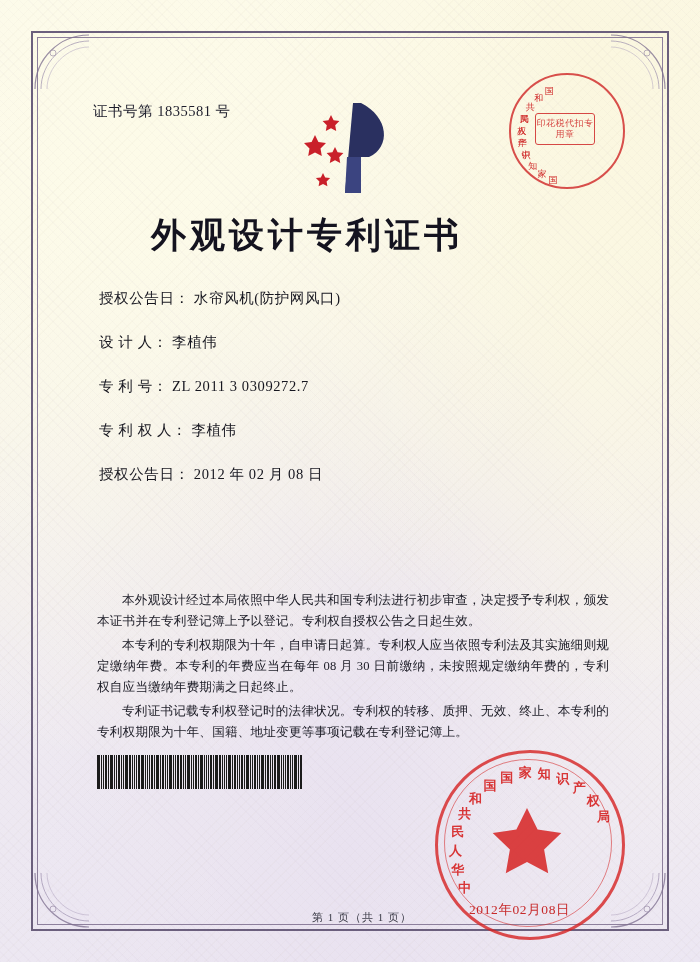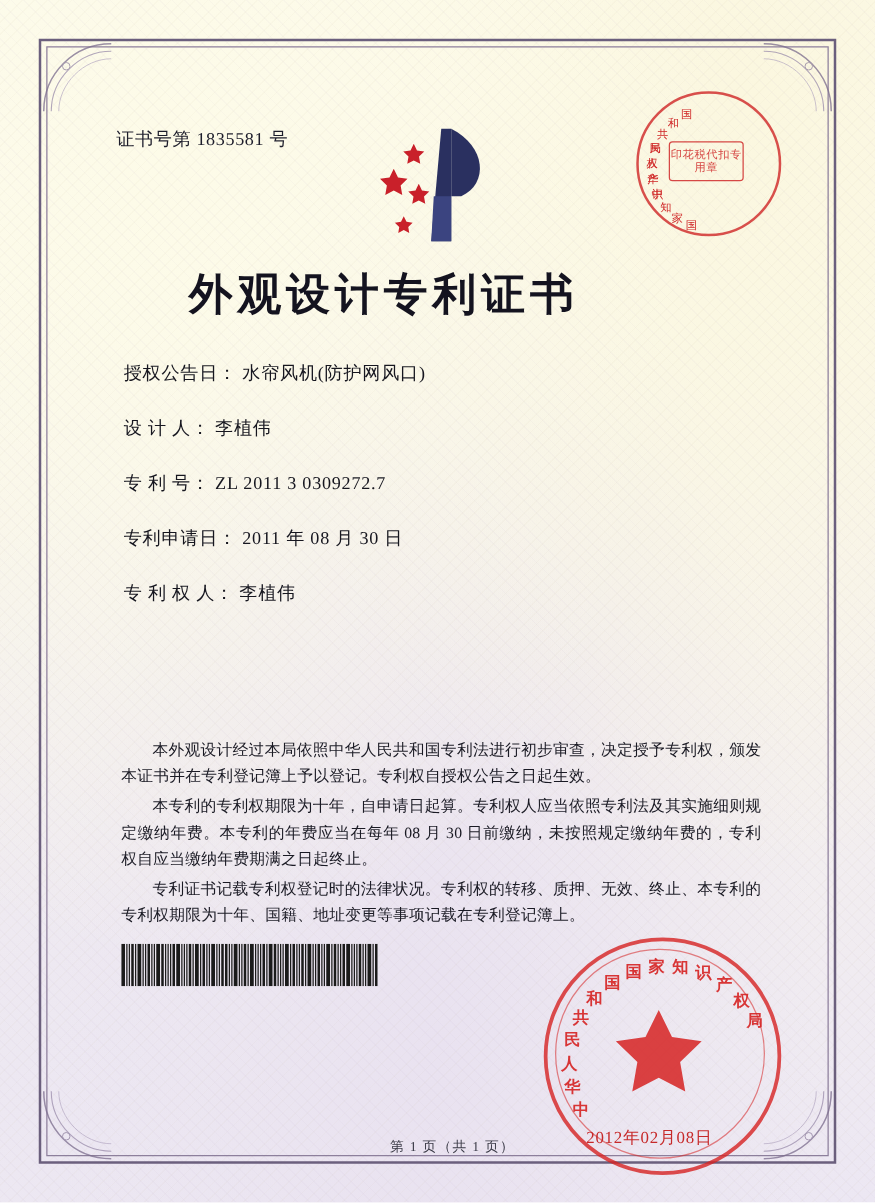--- a/index.html
+++ b/index.html
@@ -366,26 +366,26 @@
       </div>
       <div class="field">
         <span class="lbl">设  计  人：</span>
         <span class="val">李植伟</span>
       </div>
       <div class="field">
         <span class="lbl">专  利  号：</span>
         <span class="val">ZL 2011 3 0309272.7</span>
       </div>
       <div class="field">
-        <span class="lbl">专利申请日：</span>
-        <span class="val">2011 年 08 月 30 日</span>
-      </div>
-      <div class="field">
         <span class="lbl">专 利 权 人：</span>
         <span class="val">李植伟</span>
+      </div>
+      <div class="field">
+        <span class="lbl">授权公告日：</span>
+        <span class="val">2012 年 02 月 08 日</span>
       </div>
     </div>
 
     <div class="paragraphs">
       <p>本外观设计经过本局依照中华人民共和国专利法进行初步审查，决定授予专利权，颁发本证书并在专利登记簿上予以登记。专利权自授权公告之日起生效。</p>
       <p>本专利的专利权期限为十年，自申请日起算。专利权人应当依照专利法及其实施细则规定缴纳年费。本专利的年费应当在每年 08 月 30 日前缴纳，未按照规定缴纳年费的，专利权自应当缴纳年费期满之日起终止。</p>
       <p>专利证书记载专利权登记时的法律状况。专利权的转移、质押、无效、终止、本专利的专利权期限为十年、国籍、地址变更等事项记载在专利登记簿上。</p>
     </div>
 
     <div class="barcode" id="barcode">

